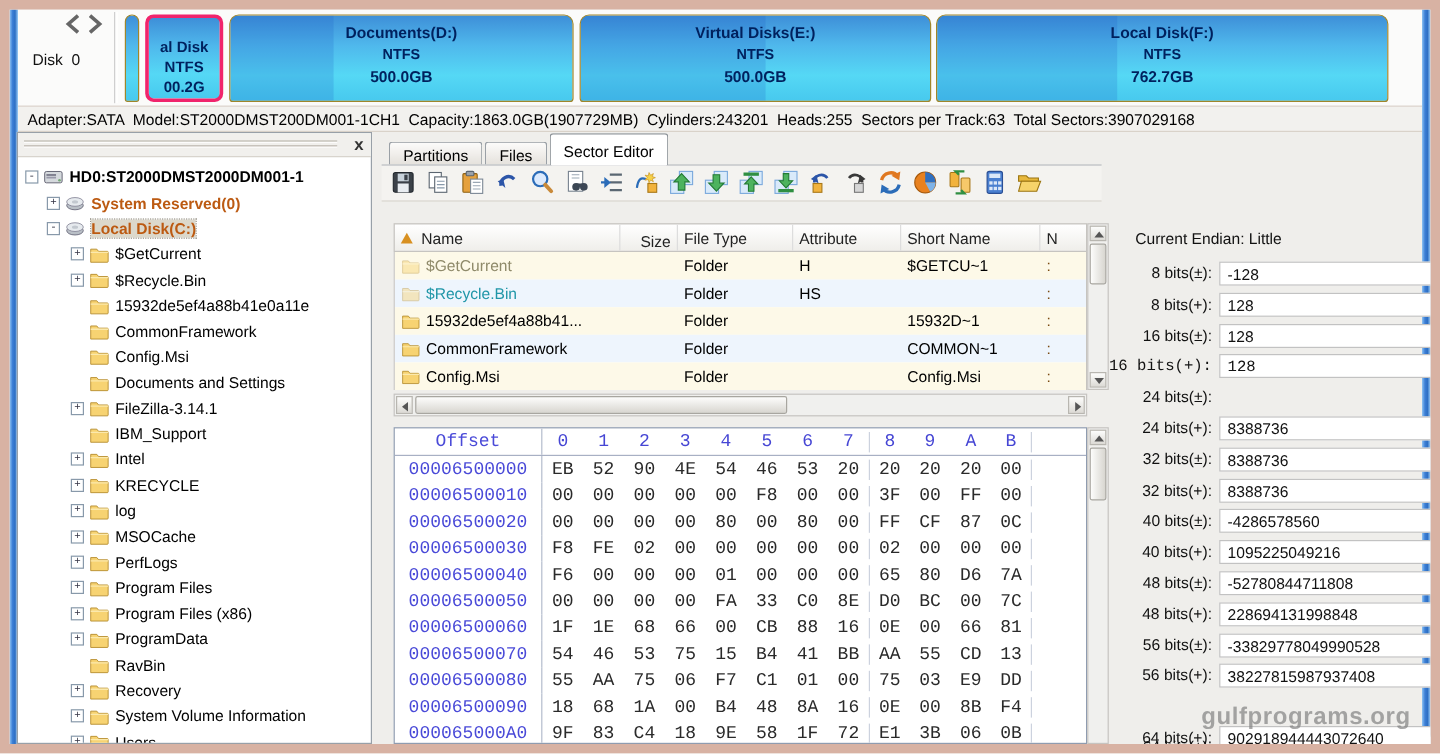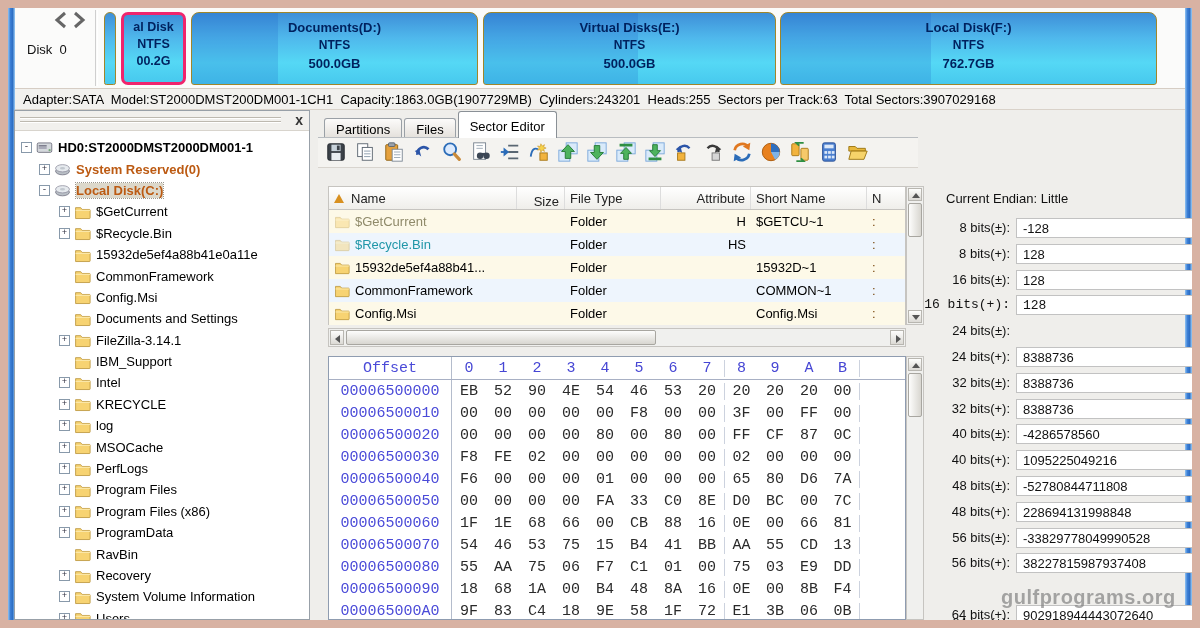--- a/index.html
+++ b/index.html
@@ -16,21 +16,21 @@
   #chev { position:absolute; left:35px; top:3px; }
   #disklabel { position:absolute; left:12px; top:34px; font-size:13px; color:#111; white-space:pre; }
   #dbsep { position:absolute; left:80px; top:2px; height:76px; width:3px; border-left:1px solid #cfcfcf; border-right:1px solid #ffffff; }
   .part { position:absolute; top:4px; height:73px; border:1px solid #a0862a; border-radius:8px 8px 3px 3px;
           background:linear-gradient(180deg,#3e8fd8 0%,#4fb8ec 35%,#55d8f5 70%,#47c9ee 100%);
           overflow:hidden; text-align:center; color:#00215e; font-weight:bold; padding-top:5px; }
   .part .used { position:absolute; left:0; top:0; bottom:0; background:rgba(22,84,196,.18); width:0; }
   .pline { position:relative; font-size:13px; line-height:19px; white-space:nowrap; }
   .pline:nth-child(3) { font-size:12px; line-height:17px; }
   .p0 { left:89px;  width:12px; }
-  .p1 { left:106px; width:65px; border:3px solid #f0246c; border-radius:7px; padding-top:4px; }
+  .p1 { left:106px; width:65px; border:3px solid #f0246c; border-radius:7px; padding-top:16px; }
   .p1 .pline { font-size:12.5px; line-height:17px; }
   .p2 { left:176px; width:287px; } .p2 .used { width:30%; }
   .p3 { left:468px; width:293px; } .p3 .used { width:53%; }
   .p4 { left:765px; width:377px; } .p4 .used { width:40%; }
 
   
   #infoline { position:absolute; left:7px; top:81px; width:1170px; height:21px; background:#f2f1ee;
               border-bottom:1px solid #d9d2c9; font-size:13px; color:#000; padding:3px 0 0 8px; white-space:pre; }
 
   
@@ -58,21 +58,21 @@
          background:linear-gradient(#fcfbfa,#e0dcd6); border:1px solid #9aa0a6; border-bottom:none; border-radius:3px 3px 0 0; }
   .tab.active { top:1px; padding-top:7px; background:#fff; border-color:#8a9096; z-index:2; }
   #toolbar { position:absolute; left:0; top:27px; width:600px; height:31px; background:#f4f3f0;
              border-top:1px solid #b8bcc0; border-bottom:1px solid #d8d4ce; padding-left:4px; }
   .tbtn { display:inline-block; width:24px; height:24px; margin:3px 2px 0 3px; }
 
   
   #fhead { position:absolute; left:10px; top:76px; width:578px; height:24px; display:flex;
            background:linear-gradient(#ffffff,#efeeea); border:1px solid #c6c4c0; overflow:hidden; }
   .fh { font-size:13px; color:#222; padding:0 5px; border-right:1px solid #ddd; display:flex; align-items:center; }
-  .c0{width:188px;} .c1{width:48px; justify-content:flex-end;align-items:flex-end;} .c2{width:96px;} .c3{width:90px;justify-content:flex-end;} .c4{width:116px;}
+  .c0{width:188px;} .c1{width:48px; justify-content:flex-end;align-items:flex-end;} .c2{width:96px;} .c3{width:90px;} .c4{width:116px;}
   .c5{flex:1; border-right:none; overflow:hidden;}
   .sortarrow { width:0; height:0; border-left:5px solid transparent; border-right:5px solid transparent;
                border-bottom:9px solid #d89020; margin-right:7px; }
   #frows { position:absolute; left:10px; top:100px; width:578px; height:115px; background:#fff;
            border-left:1px solid #c6c4c0; border-right:1px solid #c6c4c0; overflow:hidden; }
   .frow { height:23px; display:flex; align-items:center; }
   .frow.odd { background:#fdf9e8; } .frow.even { background:#eef5fd; }
   .fc { font-size:13px; color:#000; padding:0 5px; white-space:nowrap; overflow:hidden; display:flex; align-items:center; }
   .fc.c5 { color:#7a4a10; }
   .ficon { width:17px; height:15px; margin-right:4px; flex:0 0 17px; }

